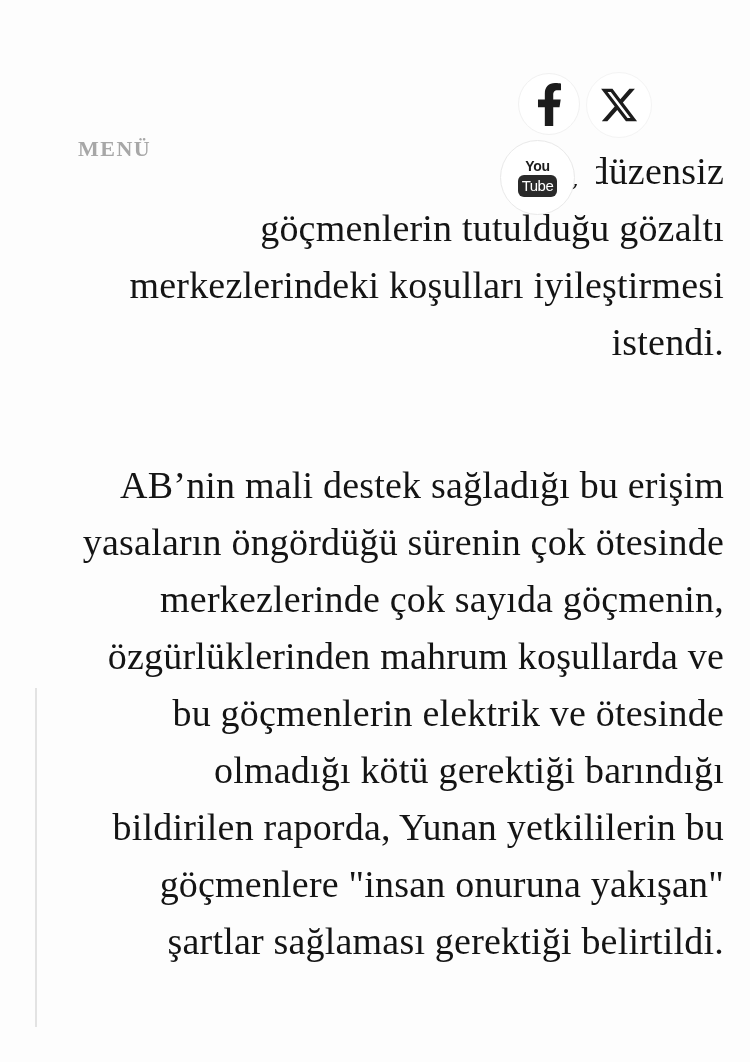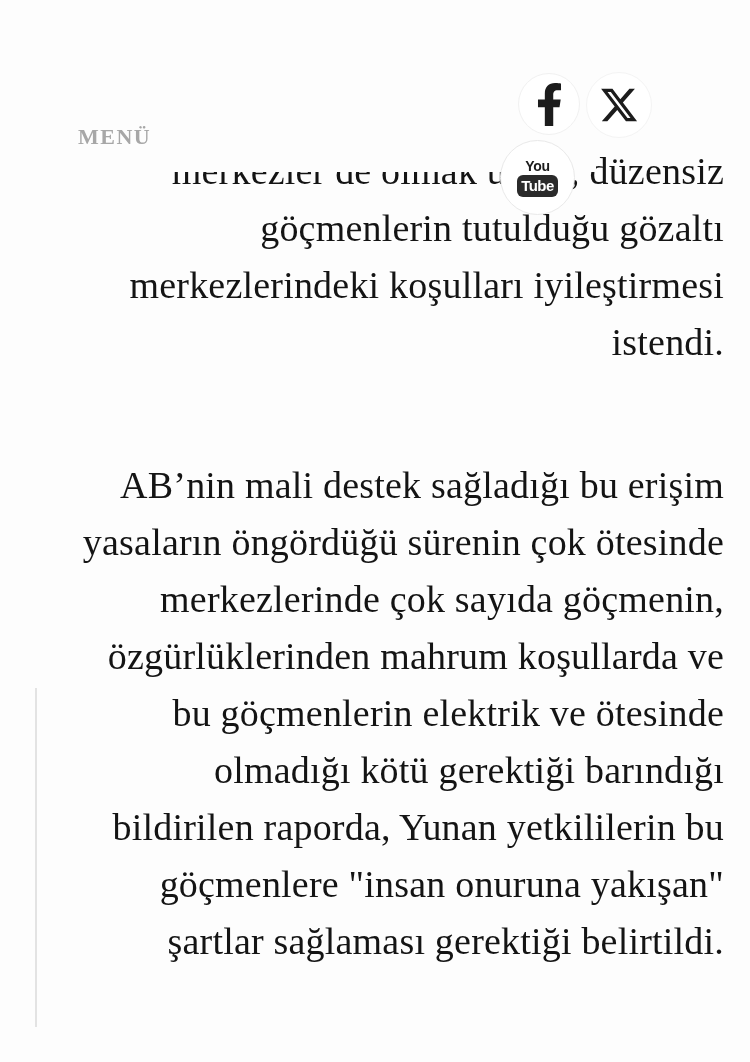--- a/index.html
+++ b/index.html
@@ -46,21 +46,21 @@
     top:688px;
     width:2px;
     height:339px;
     background:var(--rule-color);
     z-index:1;
   }
 
   
   .header-cover{
     position:absolute;
-    left:0;top:0;
+    left:0;top:12px;
     width:596px;
     height:172px;
     background:var(--background);
     z-index:5;
   }
   .menu-button{
     position:absolute;
     left:78px;
     top:124px;
     border:none;
@@ -101,21 +101,21 @@
     font-size:14px;
     color:var(--icon-color);
     line-height:16px;
     letter-spacing:-0.3px;
   }
   .yt-badge{
     margin-top:1px;
     background:var(--youtube-badge-bg);
     color:var(--youtube-badge-text);
     font-family:"Liberation Sans","DejaVu Sans",sans-serif;
-    font-weight:bold;
+    font-weight:normal;
     font-size:15px;
     line-height:22px;
     height:22px;
     padding:0 4px;
     border-radius:6px;
     letter-spacing:-0.5px;
   }
 </style>
 </head>
 <body>

